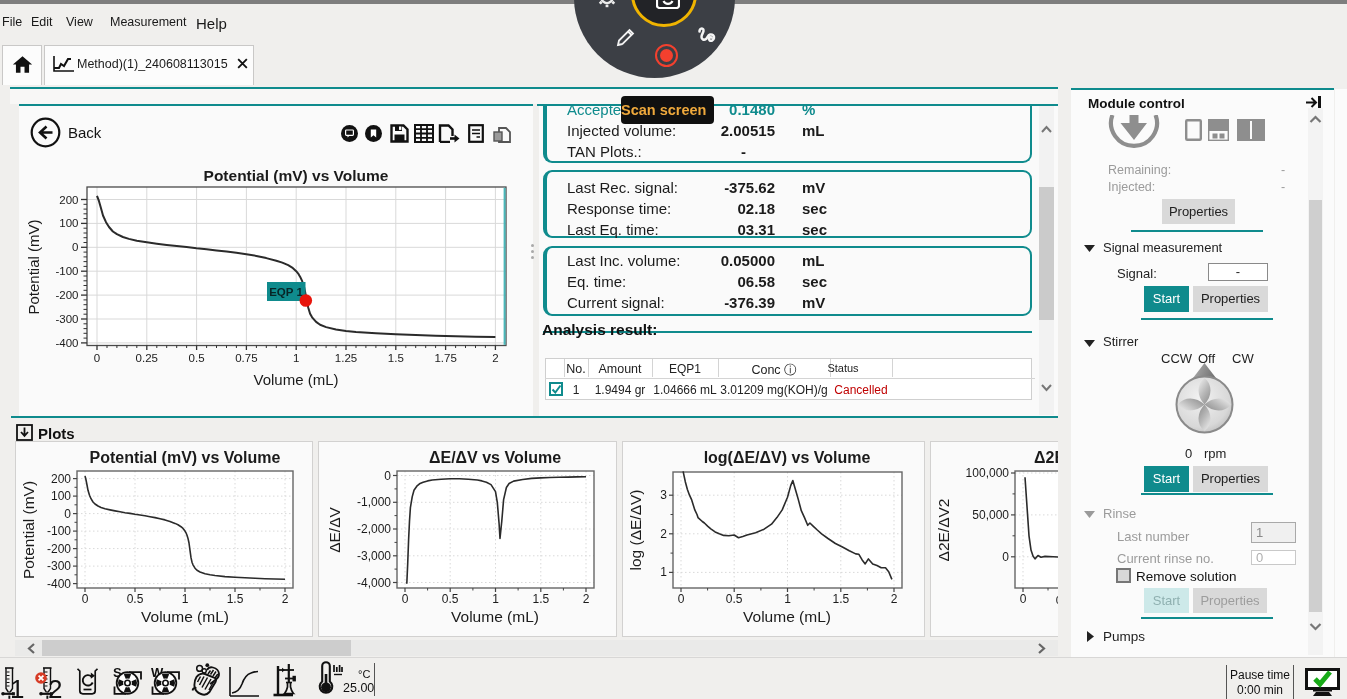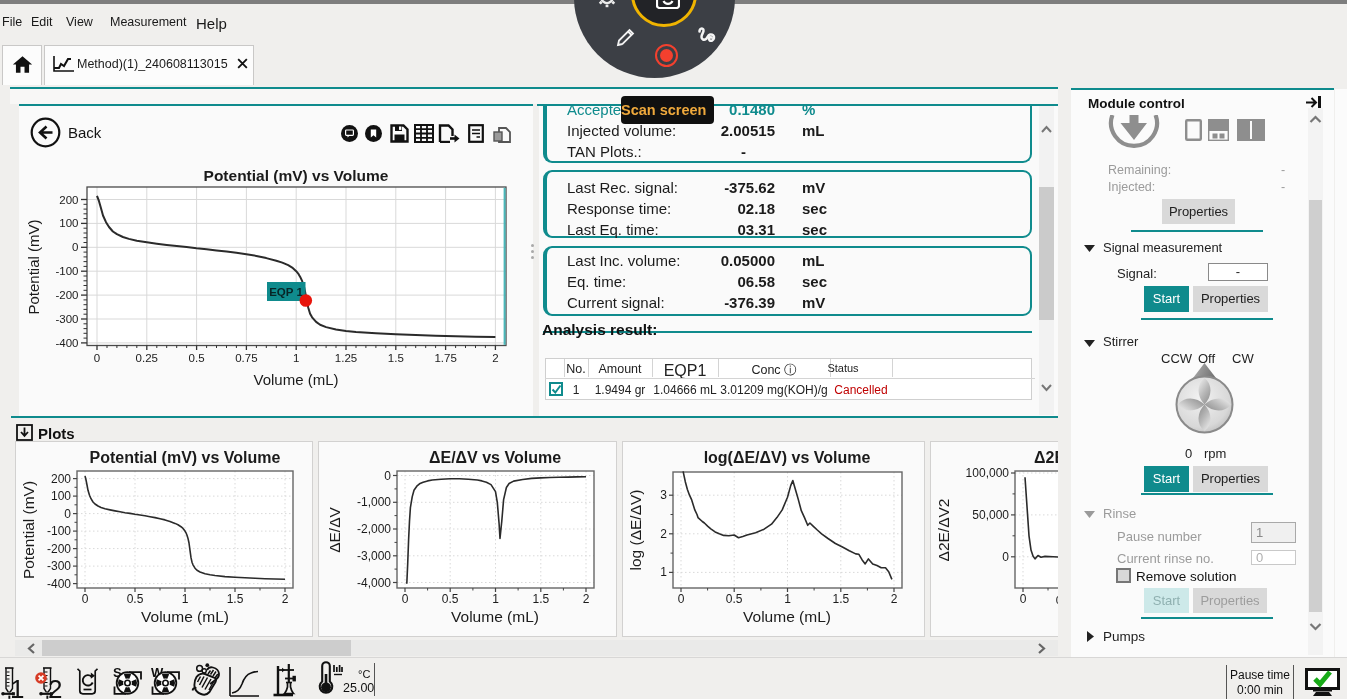--- a/index.html
+++ b/index.html
@@ -218,21 +218,21 @@
 <div class="abs" style="left:802px;top:294px;font-size:15px;font-weight:bold;color:#1b1b1b">mV</div>
 <div class="abs" style="left:537px;top:104px;width:521px;height:2px;background:#0f8b8d"></div>
 <div class="abs" style="left:543px;top:331px;width:489px;height:2px;background:#0f8b8d"></div>
 <div class="abs" style="left:542px;top:321px;font-size:15.5px;font-weight:bold;color:#111">Analysis result:</div>
 <div class="abs" style="left:545px;top:358px;width:487px;height:42px;background:#fff;border:1px solid #cfcfcf"></div>
 <div class="abs" style="left:564px;top:359px;width:1px;height:18px;background:#d4d4d4"></div>
 <div class="abs" style="left:564px;top:362px;width:24px;font-size:12.5px;color:#222;text-align:center">No.</div>
 <div class="abs" style="left:588px;top:359px;width:1px;height:18px;background:#d4d4d4"></div>
 <div class="abs" style="left:588px;top:362px;width:64px;font-size:12.5px;color:#222;text-align:center">Amount</div>
 <div class="abs" style="left:652px;top:359px;width:1px;height:18px;background:#d4d4d4"></div>
-<div class="abs" style="left:652px;top:362px;width:66px;font-size:16px;color:#222;text-align:center">EQP1</div>
+<div class="abs" style="left:652px;top:362px;width:66px;font-size:12px;color:#222;text-align:center">EQP1</div>
 <div class="abs" style="left:718px;top:359px;width:1px;height:18px;background:#d4d4d4"></div>
 <div class="abs" style="left:718px;top:362px;width:112px;font-size:12.5px;color:#222;text-align:center">Conc ⓘ</div>
 <div class="abs" style="left:830px;top:359px;width:1px;height:18px;background:#d4d4d4"></div>
 <div class="abs" style="left:812px;top:362px;width:62px;font-size:11px;color:#222;text-align:center">Status</div>
 <div class="abs" style="left:892px;top:359px;width:1px;height:18px;background:#d4d4d4"></div>
 <div class="abs" style="left:545px;top:378px;width:490px;height:1px;background:#d4d4d4"></div>
 <div class="abs" style="left:549px;top:382px;width:14px;height:14px;border:2px solid #0f8b8d;background:#fff"></div>
 <svg class="abs" style="left:551px;top:384px" width="11" height="11" viewBox="0 0 11 11">
     <path d="M1.5 5.5 L4.3 8.5 L9.5 1.5" fill="none" stroke="#0f8b8d" stroke-width="2"></path>
   </svg>
@@ -514,21 +514,21 @@
 </svg>
 <div class="abs" style="left:1185px;top:446px;font-size:13px;color:#222">0</div>
 <div class="abs" style="left:1204px;top:446px;font-size:13px;color:#222">rpm</div>
 <div class="abs" style="left:1144px;top:466px;width:45px;height:26px;background:#0f8b8d;color:#fff;font-size:13px;text-align:center;line-height:26px">Start</div>
 <div class="abs" style="left:1193px;top:466px;width:75px;height:26px;background:#d9d9d9;color:#222;font-size:13px;text-align:center;line-height:26px">Properties</div>
 <div class="abs" style="left:1141px;top:493px;width:132px;height:2px;background:#0f8b8d"></div>
 <svg class="abs" style="left:1084px;top:511px" width="11" height="7" viewBox="0 0 11 7">
     <path d="M0 0 H11 L5.5 7 Z" fill="#9a9a9a"></path>
   </svg>
 <div class="abs" style="left:1103px;top:506px;font-size:13px;color:#9b9b9b">Rinse</div>
-<div class="abs" style="left:1117px;top:529px;font-size:13px;color:#9b9b9b">Pause number</div>
+<div class="abs" style="left:1117px;top:529px;font-size:13px;color:#9b9b9b">Last number</div>
 <div class="abs" style="left:1251px;top:522px;width:45px;height:21px;background:#f0f0f0;border:1px solid #a9a9a9;font-size:13px;color:#8a8a8a;padding-left:4px;line-height:19px">1</div>
 <div class="abs" style="left:1117px;top:551px;font-size:13px;color:#9b9b9b">Current rinse no.</div>
 <div class="abs" style="left:1251px;top:550px;width:45px;height:15px;background:#fff;border:1px solid #c9c9c9;font-size:13px;color:#b0b0b0;padding-left:4px;line-height:13px">0</div>
 <div class="abs" style="left:1116px;top:568px;width:15px;height:15px;background:#d8d8d8;border:2px solid #767676"></div>
 <div class="abs" style="left:1136px;top:569px;font-size:13.5px;color:#111">Remove solution</div>
 <div class="abs" style="left:1144px;top:588px;width:45px;height:25px;background:#cde9e9;color:#8fb0b0;font-size:13px;text-align:center;line-height:25px">Start</div>
 <div class="abs" style="left:1193px;top:588px;width:74px;height:25px;background:#d9d9d9;color:#9d9d9d;font-size:13px;text-align:center;line-height:25px">Properties</div>
 <div class="abs" style="left:1141px;top:617px;width:132px;height:2px;background:#0f8b8d"></div>
 <svg class="abs" style="left:1087px;top:631px" width="7" height="11" viewBox="0 0 7 11">
     <path d="M0 0 V11 L7 5.5 Z" fill="#222"></path>

